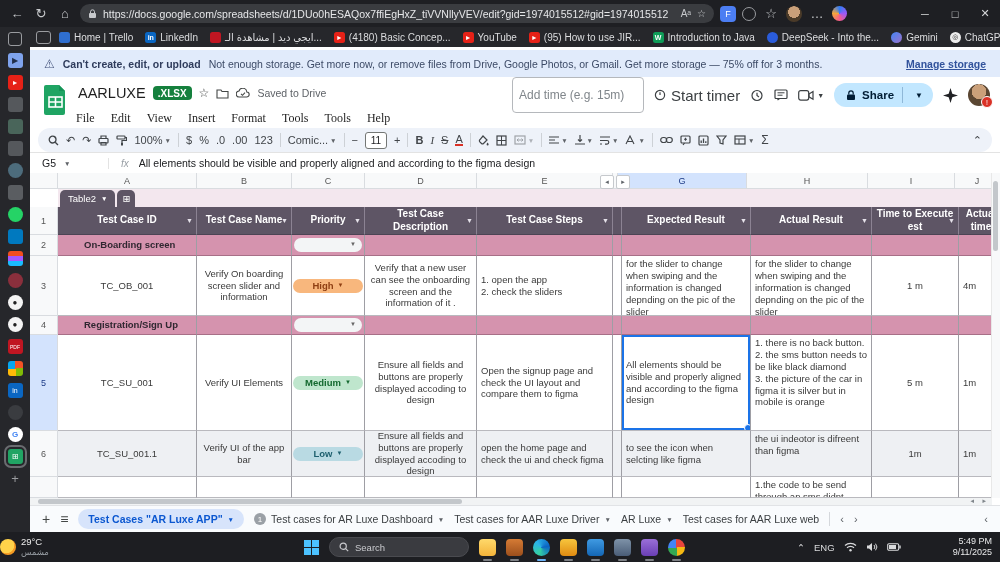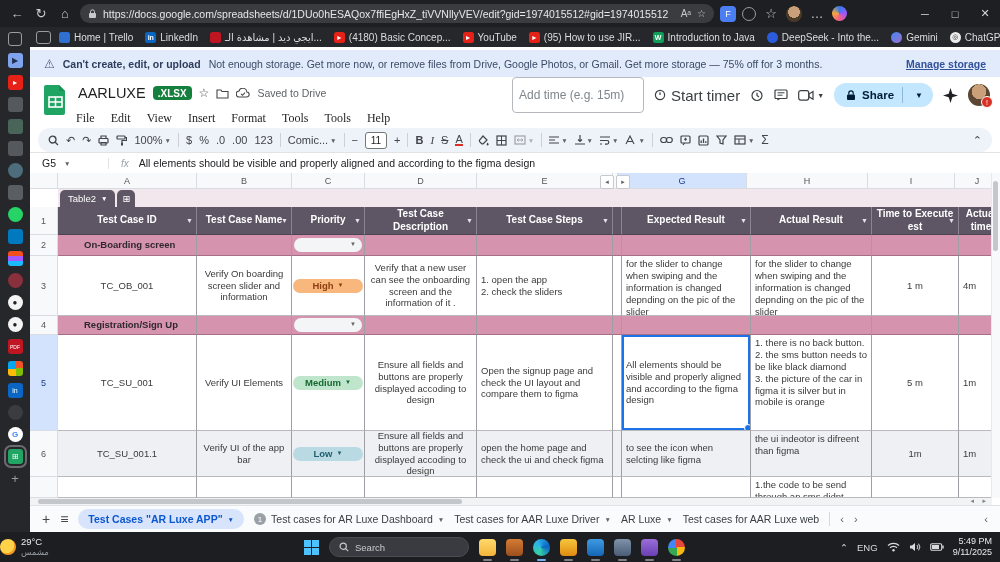--- a/index.html
+++ b/index.html
@@ -142,21 +142,21 @@
   #tbcenter{position:absolute;left:304px;display:flex;align-items:center;gap:10px;}
   #winlogo{width:15px;height:15px;display:grid;grid-template-columns:7px 7px;grid-gap:1px;}
   #winlogo div{background:#4cc2ff;width:7px;height:7px;}
   #tsearch{width:140px;height:20px;background:#3a3b40;border:1px solid #4a4b50;border-radius:11px;display:flex;align-items:center;gap:6px;padding:0 9px;box-sizing:border-box;}
   #tsearch span{color:#c9cace;font-size:9.5px;}
   .tapp{width:17px;height:17px;border-radius:4px;position:relative;flex:none;}
   .tapp::after{content:"";position:absolute;left:4px;bottom:-5px;width:9px;height:2px;border-radius:2px;background:#7d8085;}
   .tapp.edgeu::after{background:#6cb2f7;}
   #tray{margin-left:auto;display:flex;align-items:center;gap:9px;}
   #tray .t{color:#d9dadc;font-size:9.5px;}
-  #clock{color:#e8e9ea;font-size:9px;text-align:right;line-height:1.25;}
+  #clock{color:#e8e9ea;font-size:9px;text-align:right;line-height:1.25;margin-left:43px;}
 </style>
 </head>
 <body>
 
 <div id="chrome" class="abs">
   <span class="navic">←</span>
   <span class="navic">↻</span>
   <span class="navic">⌂</span>
   <div id="urlpill">
     <svg width="9" height="10" viewBox="0 0 9 10">

